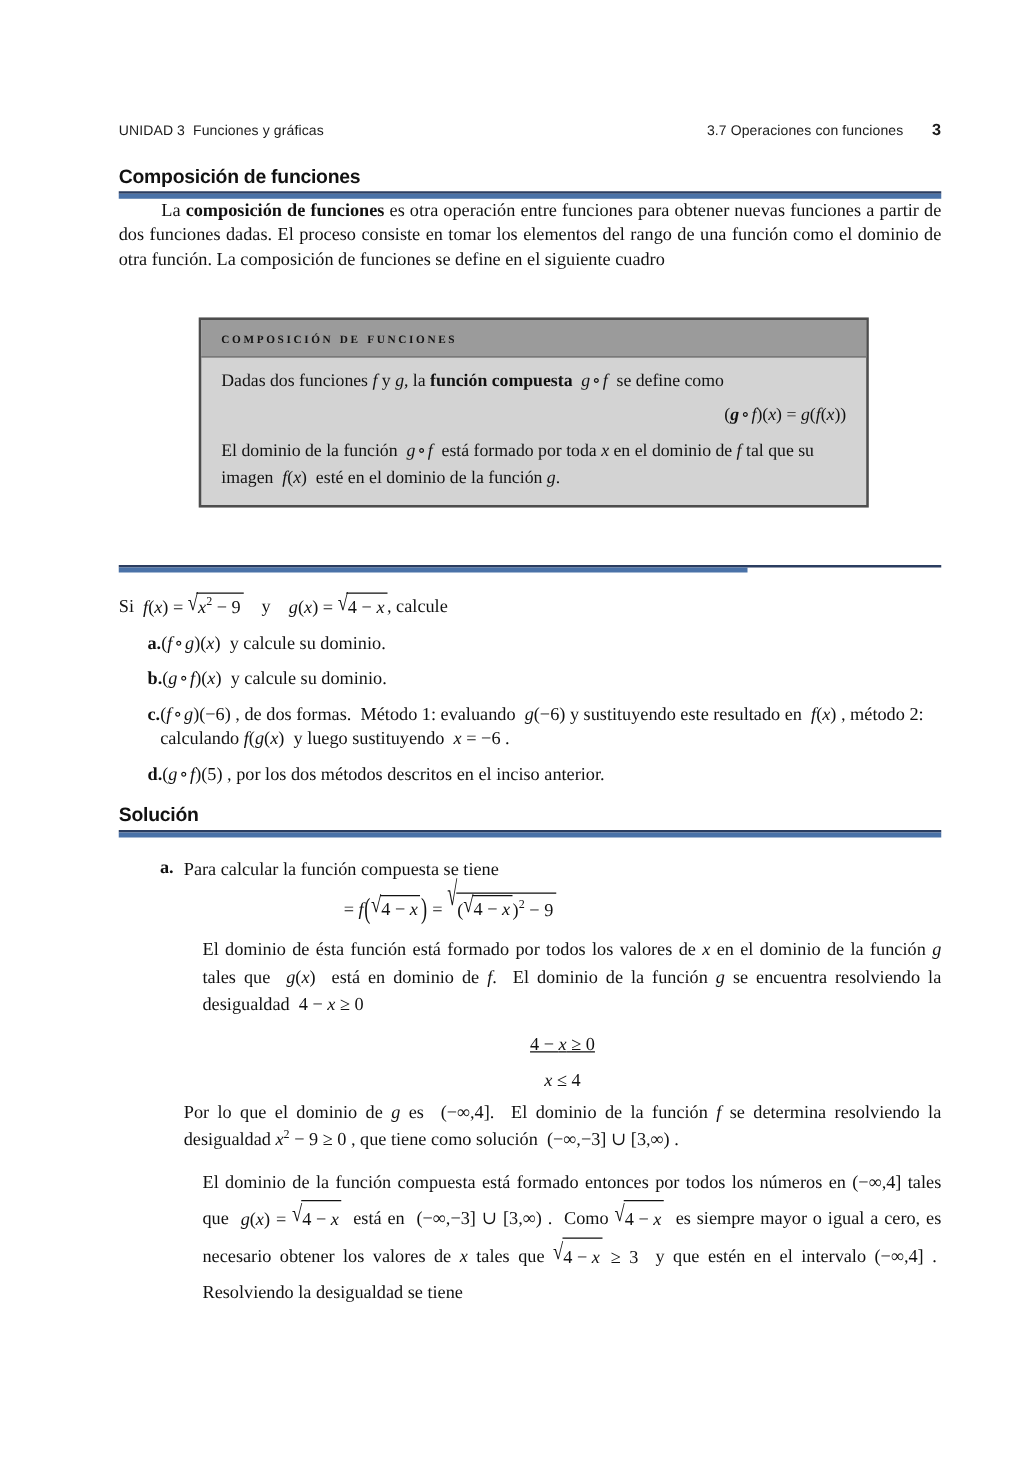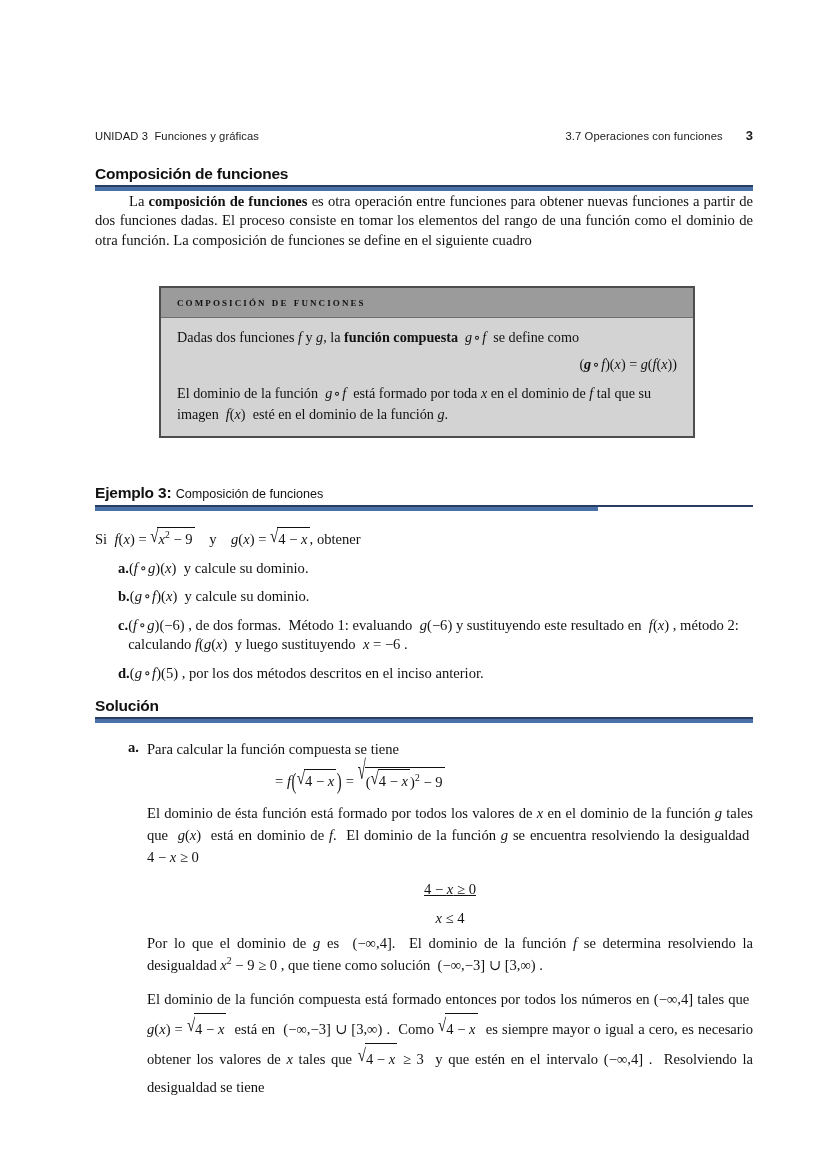--- a/index.html
+++ b/index.html
@@ -32,21 +32,20 @@
   
   .runhead {
     display: flex;
     justify-content: space-between;
     align-items: baseline;
     font-family: "Liberation Sans", "DejaVu Sans", sans-serif;
     font-size: 11.2px;
     color: #1a1a1a;
     letter-spacing: 0.1px;
     margin-bottom: 22px;
-    margin-top: 32px;
   }
   .runhead-left { white-space: pre; }
   .runhead-right {
     display: flex;
     align-items: baseline;
     gap: 23px;
     white-space: pre;
   }
   .pageno {
     font-weight: bold;
@@ -182,21 +181,21 @@
   .sol-body {
     flex: 1;
     font-size: 14.6px;
     line-height: 1.52;
   }
   .sol-body p {
     margin: 0 0 2px 0;
     text-align: justify;
     text-justify: inter-word;
   }
-  .sol-body p.spaced { margin-top: 9px; }
+  .sol-body p.spaced { margin-top: 9px; margin-left: 15px; }
   .eqline { margin: 7px 0; }
   .eq-c { text-align: center; }
   .eq-i1 { padding-left: 128px; }
   .eq-i2 { padding-left: 148px; }
 
   
   .math {
     font-family: "Liberation Serif", "DejaVu Serif", serif;
   }
   i.v, .it { font-style: italic; }
@@ -275,35 +274,31 @@
         <span>se define como</span>
       </p>
       <div class="eq math">
         (<i class="fn bold">g</i><span class="op-circ">∘</span><i class="fn">f</i>)(<i class="v">x</i>) = <i class="fn">g</i>(<i class="fn">f</i>(<i class="v">x</i>))
       </div>
       <p>El dominio de la función&nbsp; <span class="math nb"><i class="fn">g</i><span class="op-circ">∘</span><i class="fn">f</i></span>&nbsp; está formado por toda <i class="v">x</i> en el dominio de <i class="fn">f</i> tal que su imagen&nbsp; <span class="math nb"><i class="fn">f</i>(<i class="v">x</i>)</span>&nbsp; esté en el dominio de la función <i class="fn">g</i>.</p>
     </div>
   </div>
 
   <div class="sect" style="margin-top:46px;">
-    <div class="ej-title">
-      <span class="lbl">Ejemplo 3:</span>
-      <span class="sub">Composición de funciones</span>
-    </div>
     <div class="rule rule-partial">
       <div class="thin"></div>
       <div class="thick"></div>
     </div>
   </div>
 
   <div class="si-line math">
     <span>Si</span>&nbsp;
     <span class="nb"><i class="fn">f</i>(<i class="v">x</i>) = <span class="rad"><span class="sign">√</span><span class="rand"><i class="v">x</i><sup class="pw">2</sup> − 9</span></span></span>
     &nbsp;&nbsp;&nbsp;<span>y</span>&nbsp;&nbsp;&nbsp;
-    <span class="nb"><i class="fn">g</i>(<i class="v">x</i>) = <span class="rad"><span class="sign">√</span><span class="rand">4 − <i class="v">x</i></span></span></span><span>, obtener</span>
+    <span class="nb"><i class="fn">g</i>(<i class="v">x</i>) = <span class="rad"><span class="sign">√</span><span class="rand">4 − <i class="v">x</i></span></span></span><span>, calcule</span>
   </div>
 
   <ol class="items">
     <li>
       <span class="marker">a.</span>
       <span class="txt math"><span class="nb">(<i class="fn">f</i><span class="op-circ">∘</span><i class="fn">g</i>)(<i class="v">x</i>)</span>&nbsp; y calcule su dominio.</span>
     </li>
     <li>
       <span class="marker">b.</span>
       <span class="txt math"><span class="nb">(<i class="fn">g</i><span class="op-circ">∘</span><i class="fn">f</i>)(<i class="v">x</i>)</span>&nbsp; y calcule su dominio.</span>

